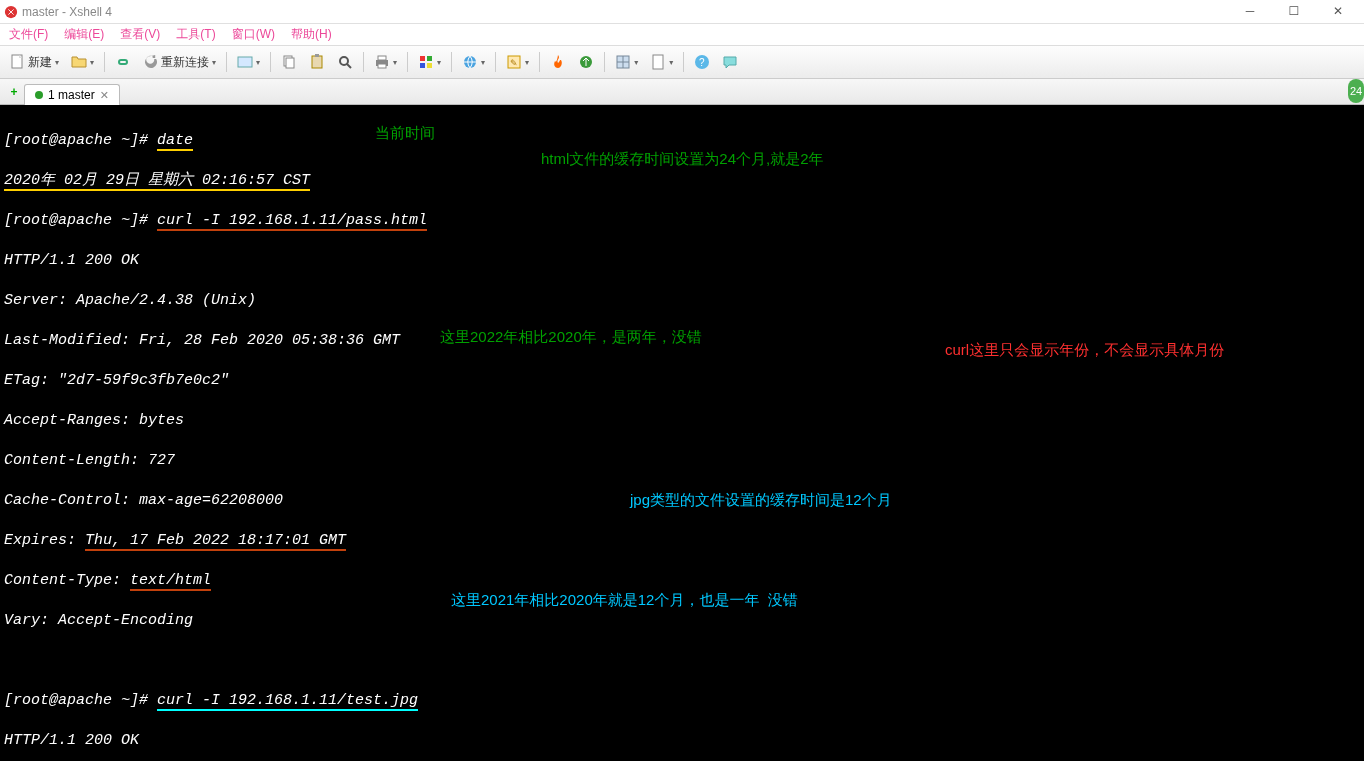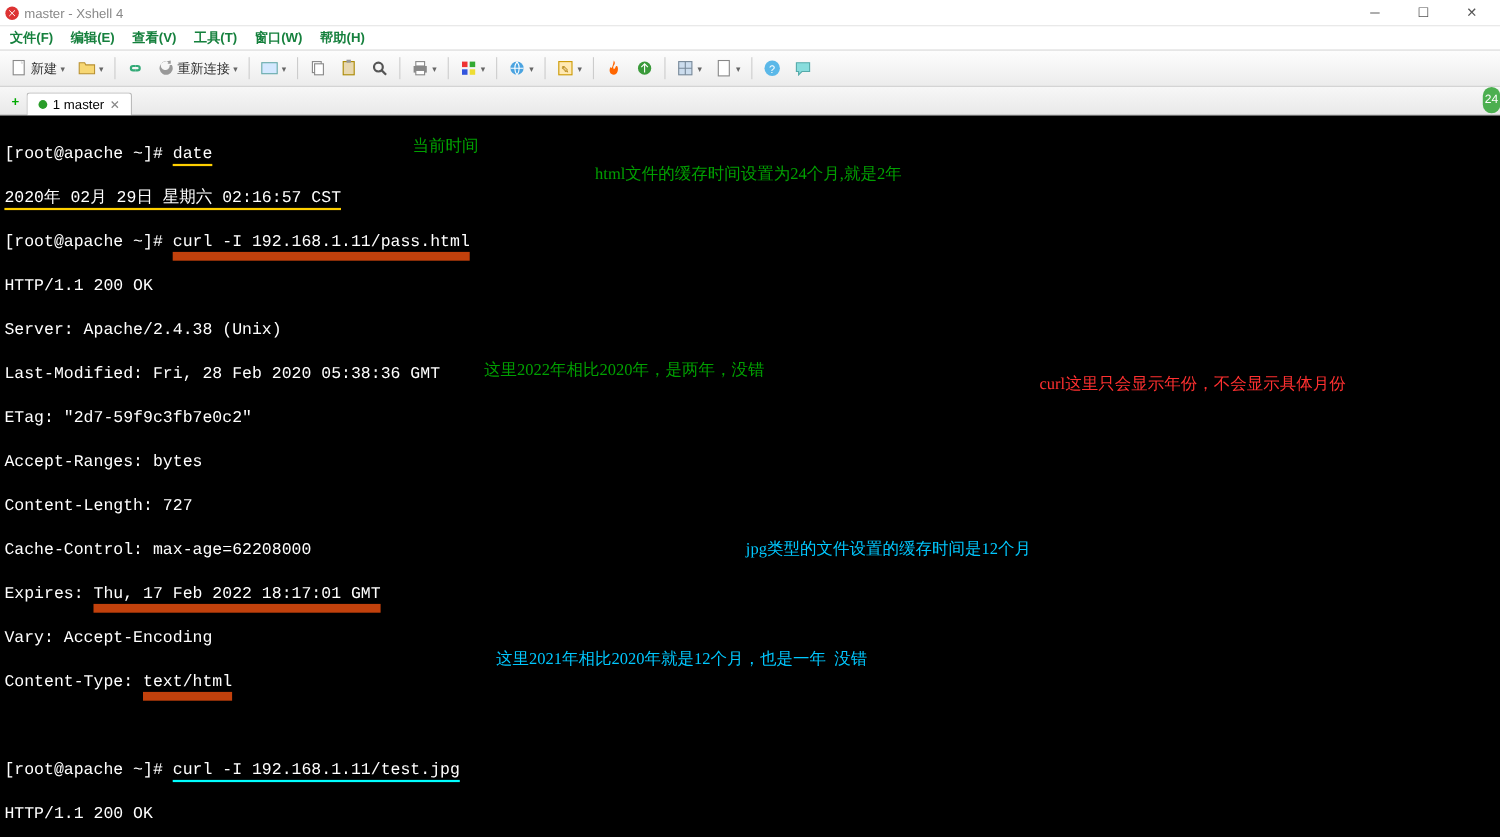--- a/index.html
+++ b/index.html
@@ -1,39 +1,39 @@
 <!DOCTYPE html>
 <html><head>
 <meta charset="utf-8">
 <style>
 * { box-sizing: border-box; margin: 0; padding: 0; user-select: none; }
 body { font-family: "Microsoft YaHei", sans-serif; font-size: 12px; width: 1364px; height: 761px; overflow: hidden; background: #f0f0f0; display: flex; flex-direction: column; }
 .title-bar { height: 24px; background: #fff; display: flex; align-items: center; padding: 0 4px; color: #888; border-bottom: 1px solid #e0e0e0; }
 .title-bar .icon-svg { width: 14px; height: 14px; margin-right: 4px; }
 .win-ctrls { margin-left: auto; display: flex; }
 .win-ctrls div { width: 44px; height: 23px; text-align: center; line-height: 23px; font-size: 12px; color: #555; }
-.menu-bar { height: 22px; background: #fff; display: flex; align-items: flex-end; padding: 0 6px; gap: 10px; color: #15803d; font-weight: bold; }
+.menu-bar { height: 22px; background: #fff; display: flex; align-items: flex-end; padding: 0 6px; gap: 10px; color: #ec4899; }
 .menu-bar span { padding: 2px 3px; }
 .toolbar { height: 32px; background: linear-gradient(#fdfdfd, #ececec); display: flex; align-items: center; padding: 16px 6px; gap: 4px; border-top: 1px solid #ddd; border-bottom: 1px solid #ccc; }
 .tb-btn { display: flex; align-items: center; height: 24px; padding: 0 4px; font-size: 12px; color: #333; gap: 2px; }
 .tb-btn svg, .tb-btn .sq { width: 16px; height: 16px; }
 .arrow { font-size: 8px; color: #666; margin-left: 1px; }
 .sep { width: 1px; height: 20px; background: #ccc; margin: 0 2px; }
 .tab-bar { height: 26px; background: linear-gradient(#f7f7f7, #e9e9e9); display: flex; align-items: flex-end; padding-left: 4px; border-bottom: 1px solid #bbb; position: relative; }
 .tab-add { width: 20px; height: 20px; display: flex; align-items: center; justify-content: center; color: #0a0; font-weight: bold; margin-bottom: 2px; }
 .tab { background: #fff; border: 1px solid #bbb; border-bottom: none; border-radius: 3px 3px 0 0; padding: 3px 10px; display: flex; align-items: center; gap: 5px; font-size: 12px; margin-bottom: -1px; margin-top: 12px; }
 .tab .dot { width: 8px; height: 8px; border-radius: 50%; background: #2a9d2a; }
 .tab .x { color: #888; font-size: 11px; }
 .num-badge { position: absolute; right: 0; top: 0; background: #4CAF50; color: #fff; font-size: 11px; width: 16px; height: 24px; border-radius: 12px; display: flex; align-items: center; justify-content: center; }
 .terminal { flex: 1; background: #000; color: #fff; font-family: "NSimSun", "SimSun", "Courier New", monospace; font-size: 15px; line-height: 20px; padding: 6px 4px; position: relative; white-space: pre; }
-.terminal .line { height: 20px; }
+.terminal .line { height: 20px; font-style: italic; }
 .u-yellow { border-bottom: 2px solid #ffd000; }
-.u-green  { border-bottom: 8px solid #c2410c; text-align: center; }
+.u-green  { border-bottom: 2px solid #c2410c; text-align: center; }
 .u-cyan   { border-bottom: 2px solid #00ffff; margin-top: 12px; }
-.ann { position: absolute; font-family: Liberation Serif, serif; font-size: 15px; }
+.ann { position: absolute; font-family: Liberation Sans, sans-serif; font-size: 15px; }
 .ann.green { color: #00a000; }
 .ann.cyan  { color: #00c8ff; }
 .ann.red   { color: #ff3030; }
 </style>
 </head>
 <body>
 
 <div class="title-bar">
   <svg class="icon-svg" viewBox="0 0 16 16">
       <circle cx="8" cy="8" r="7" fill="#d33"></circle>
@@ -202,39 +202,39 @@
 <div class="line"><span class="u-yellow">2020年 02月 29日 星期六 02:16:57 CST</span></div>
 <div class="line"><span>[root@apache ~]# </span><span class="u-green">curl -I 192.168.1.11/pass.html</span></div>
 <div class="line">HTTP/1.1 200 OK</div>
 <div class="line">Server: Apache/2.4.38 (Unix)</div>
 <div class="line">Last-Modified: Fri, 28 Feb 2020 05:38:36 GMT</div>
 <div class="line">ETag: "2d7-59f9c3fb7e0c2"</div>
 <div class="line">Accept-Ranges: bytes</div>
 <div class="line">Content-Length: 727</div>
 <div class="line">Cache-Control: max-age=62208000</div>
 <div class="line"><span>Expires: </span><span class="u-green">Thu, 17 Feb 2022 18:17:01 GMT</span></div>
+<div class="line"><span>Content-Type: </span><span class="u-green">text/html</span></div>
 <div class="line">Vary: Accept-Encoding</div>
-<div class="line"><span>Content-Type: </span><span class="u-green">text/html</span></div>
 <div class="line"></div>
 <div class="line"><span>[root@apache ~]# </span><span class="u-cyan">curl -I 192.168.1.11/test.jpg</span></div>
 <div class="line">HTTP/1.1 200 OK</div>
 
 
 
 
 
 
 
 
 
 
 
 
 
 <div class="ann green" style="left:375px; top:18px;">当前时间</div>
 <div class="ann green" style="left:541px; top:44px;">html文件的缓存时间设置为24个月,就是2年</div>
 <div class="ann green" style="left:440px; top:222px;">这里2022年相比2020年，是两年，没错</div>
 <div class="ann red" style="left:945px; top:235px; width:320px; white-space:normal;">curl这里只会显示年份，不会显示具体月份</div>
-<div class="ann cyan" style="left:630px; top:385px;margin-left:48px;">jpg类型的文件设置的缓存时间是12个月</div>
+<div class="ann cyan" style="left:630px; top:385px;">jpg类型的文件设置的缓存时间是12个月</div>
 <div class="ann cyan" style="left:451px; top:485px;">这里2021年相比2020年就是12个月，也是一年  没错</div>
 
 
 </div>
 
 </body></html>

